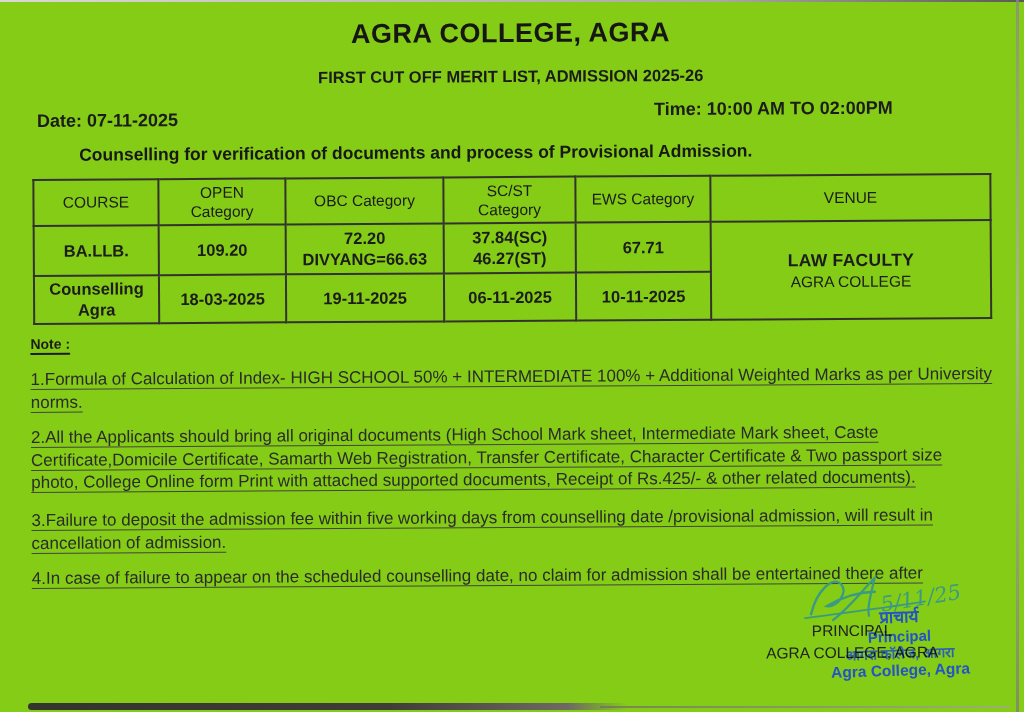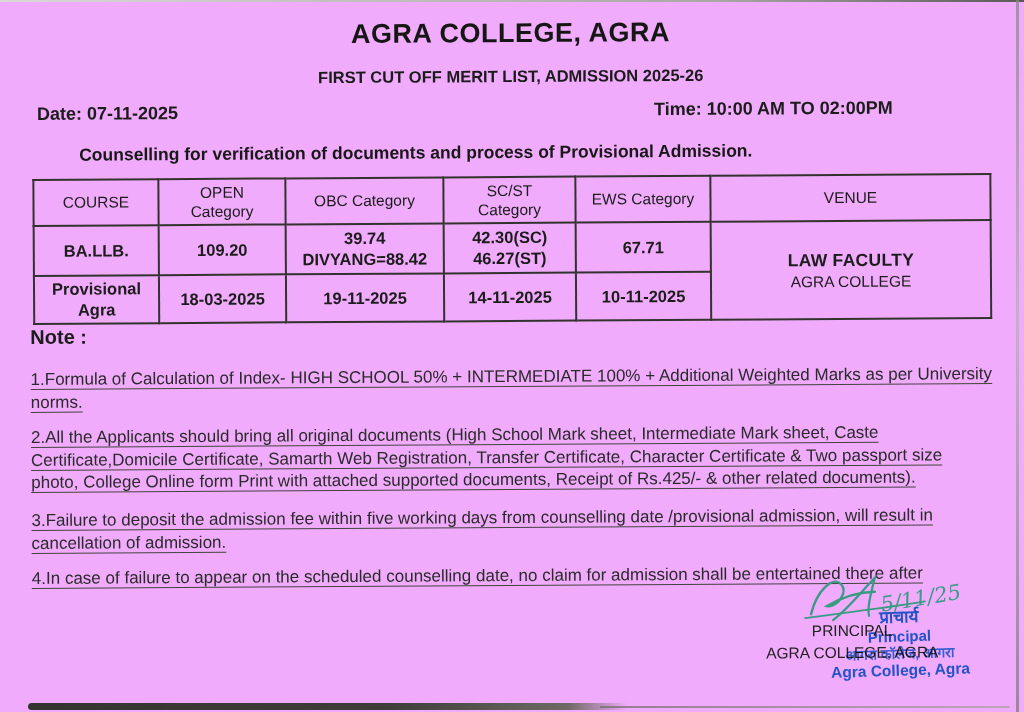--- a/index.html
+++ b/index.html
@@ -3,21 +3,21 @@
 <meta charset="utf-8">
 <style>
   * { margin: 0; padding: 0; box-sizing: border-box; }
   html, body { background: #ffffff; }
   body { font-family: "Liberation Sans", sans-serif; }
 
   .page {
     position: relative;
     width: 1024px;
     height: 712px;
-    background: #f0abfc;
+    background: #84cc16;
     overflow: hidden;
     color: #1c1c1a;
   }
 
   
   .edge-top {
     position: absolute; top: 0; left: 0; width: 100%; height: 2px;
     background: linear-gradient(to right, #d8d8d4, #a9a9a4 70%, #5a5a55);
   }
   .edge-right {
@@ -45,21 +45,21 @@
   .doc-title {
     position: absolute; top: 18px; left: 0; width: 100%;
     text-align: center; font-size: 27px; font-weight: 800;
     letter-spacing: .5px; color: #161614;
   }
   .doc-subtitle {
     position: absolute; top: 67px; left: 0; width: 100%;
     text-align: center; font-size: 16.5px; font-weight: 700; color: #1b1b19;
   }
   .date-line {
-    position: absolute; top: 101px; left: 38px;
+    position: absolute; top: 108px; left: 38px;
     font-size: 18px; font-weight: 700;
   }
   .time-line {
     position: absolute; top: 100px; left: 655px;
     font-size: 18px; font-weight: 700;
   }
   .counselling-line {
     position: absolute; top: 142px; left: 80px;
     font-size: 17.5px; font-weight: 700; color: #181816;
   }
@@ -79,23 +79,23 @@
   .merit-table tr.cutoff { height: 50px; }
   .merit-table tr.dates { height: 48px; }
   .merit-table th { font-weight: 400; font-size: 15.5px; line-height: 1.25; }
   .merit-table th span, .merit-table td span { display: block; }
   .merit-table td.bold { font-weight: 700; font-size: 16.5px; line-height: 1.25; }
   .merit-table td.venue { vertical-align: middle; }
   .venue-main { font-weight: 700; font-size: 17.5px; letter-spacing: .3px; }
   .venue-sub  { font-weight: 400; font-size: 15.5px; margin-top: 2px; }
 
   .note-title {
-    position: absolute; top: 323px; left: 30px;
-    font-size: 20px; font-weight: 700;
-    text-underline-offset: 4px;
+    position: absolute; top: 333px; left: 30px;
+    font-size: 14px; font-weight: 700;
+    text-decoration: underline; text-underline-offset: 4px;
     text-decoration-thickness: 2px;
   }
   .notes {
     position: absolute; top: 366px; left: 30px; width: 962px;
   }
   .notes p {
     font-size: 17px; line-height: 1.33; color: #2b2b29;
     margin-bottom: 13px;
     text-decoration: underline;
     text-underline-offset: 4px;
@@ -169,41 +169,41 @@
               <span>EWS Category</span>
             </th>
         <th>
               <span>VENUE</span>
             </th>
       </tr>
       <tr class="cutoff">
         <td class="bold">BA.LLB.</td>
         <td class="bold">109.20</td>
         <td class="bold">
-              <span>39.74</span>
-              <span>DIVYANG=88.42</span>
+              <span>72.20</span>
+              <span>DIVYANG=66.63</span>
             </td>
         <td class="bold">
-              <span>42.30(SC)</span>
+              <span>37.84(SC)</span>
               <span>46.27(ST)</span>
             </td>
         <td class="bold">67.71</td>
         <td class="venue" rowspan="2">
           <span class="venue-main">LAW FACULTY</span>
           <span class="venue-sub">AGRA COLLEGE</span>
         </td>
       </tr>
       <tr class="dates">
         <td class="bold">
-              <span>Provisional</span>
+              <span>Counselling</span>
               <span>Agra</span>
             </td>
         <td class="bold">18-03-2025</td>
         <td class="bold">19-11-2025</td>
-        <td class="bold">14-11-2025</td>
+        <td class="bold">06-11-2025</td>
         <td class="bold">10-11-2025</td>
       </tr>
       </tbody>
     </table>
 
     <div class="note-title">Note :</div>
     <div class="notes">
       <p>1.Formula of Calculation of Index- HIGH SCHOOL 50% + INTERMEDIATE 100% + Additional Weighted Marks as per University norms.</p>
       <p class="gap">2.All the Applicants should bring all original documents (High School Mark sheet, Intermediate Mark sheet, Caste Certificate,Domicile Certificate, Samarth Web Registration, Transfer Certificate, Character Certificate &amp; Two passport size photo, College Online form Print with attached supported documents, Receipt of Rs.425/- &amp; other related documents).</p>
       <p>3.Failure to deposit the admission fee within five working days from counselling date /provisional admission, will result in cancellation of admission.</p>

